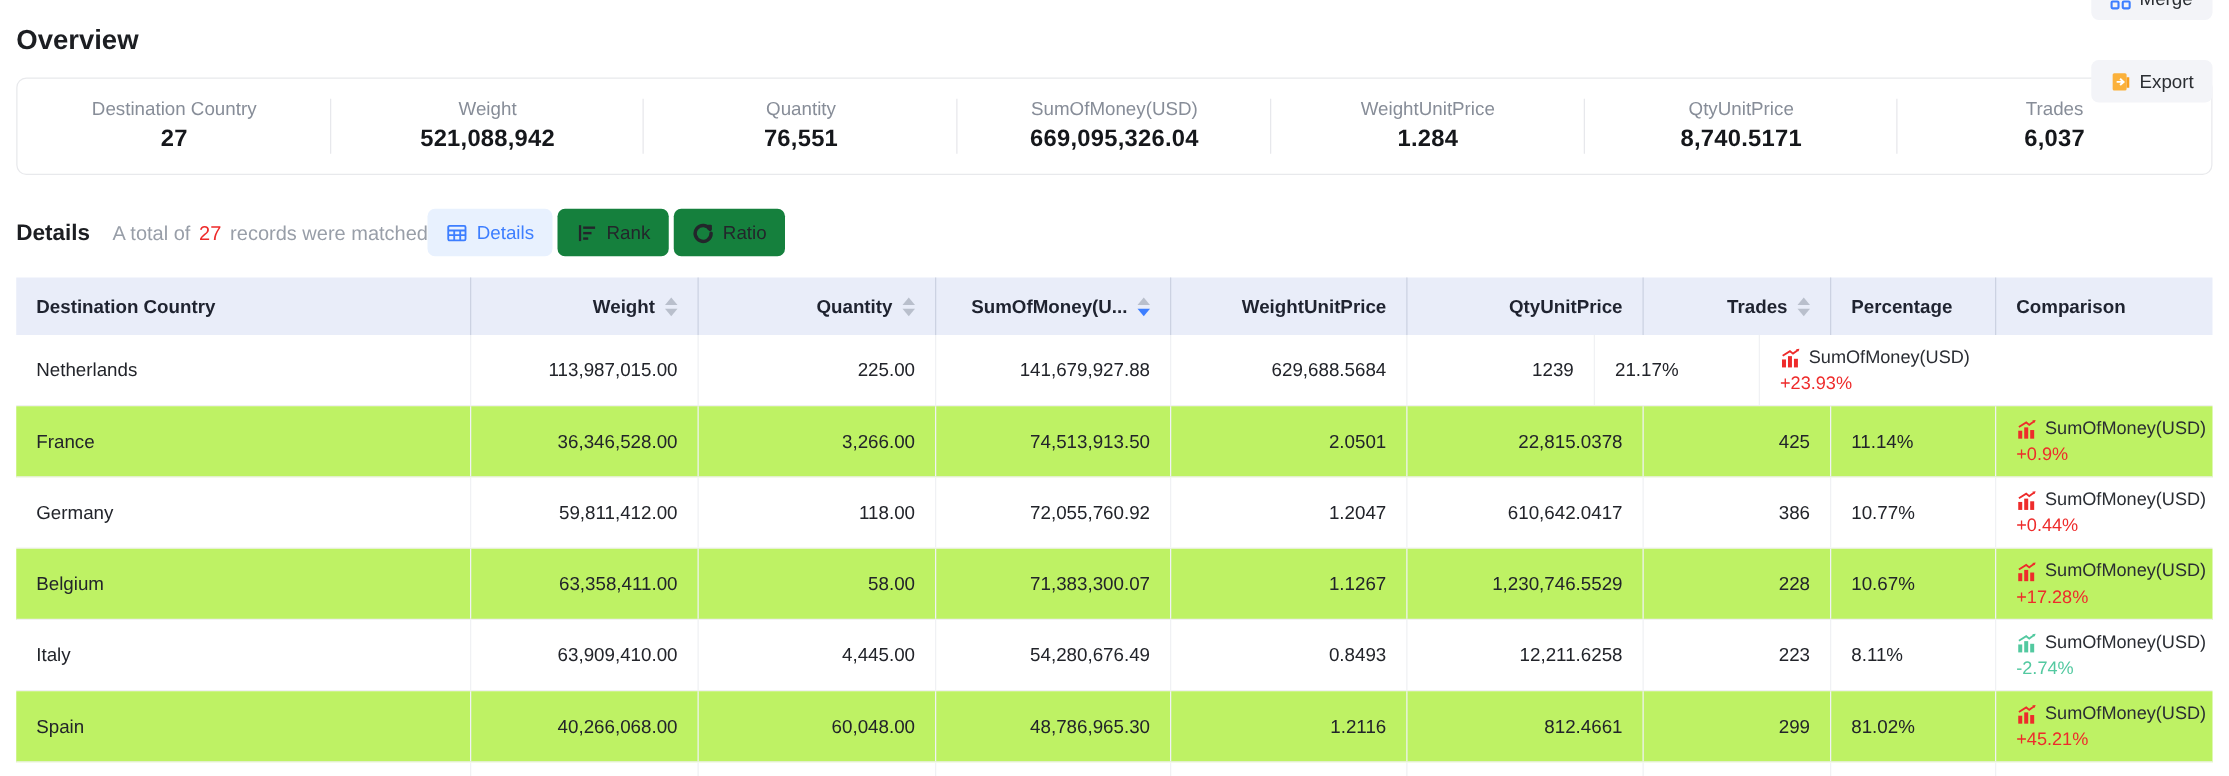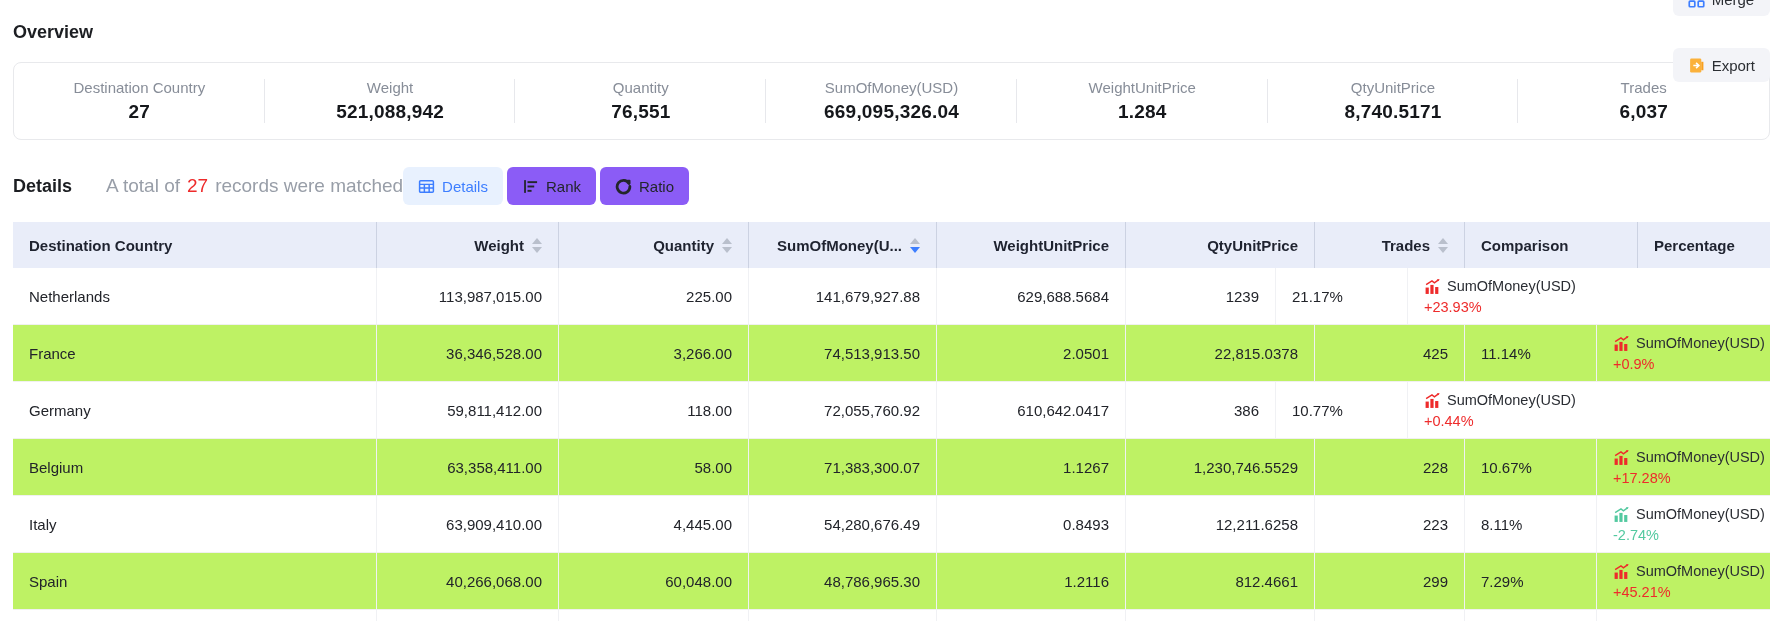--- a/index.html
+++ b/index.html
@@ -3,21 +3,21 @@
 <meta charset="utf-8">
 <style>
   * { margin:0; padding:0; box-sizing:border-box; }
   html,body { width:1783px; height:621px; overflow:hidden; background:#fff;
     font-family:"Liberation Sans", sans-serif; color:#1c1e22; }
   .app { width:1783px; height:621px; position:relative; }
 
   
   .top-bar { display:flex; justify-content:space-between; align-items:center;
     padding:12px 13px 0 13px; height:52px; }
-  .page-title { font-size:18px; font-weight:700; color:#1c1e22; }
+  .page-title { font-size:22px; font-weight:700; color:#1c1e22; }
   .top-actions { display:flex; gap:32px;flex-direction:column; }
   .btn { display:inline-flex; align-items:center; gap:7px; border:none; cursor:pointer;
     height:34px; padding:0 15px; border-radius:6px; font-size:15px; color:#2b2e33;
     font-family:"Liberation Sans", sans-serif; background:#f3f4f8; }
   .btn .ic { display:inline-flex; width:17px; height:17px; }
 
   
   .stats-card { margin:10px 13px 0 13px; height:78px; border:1px solid #e8e9ec;
     border-radius:8px; display:flex; align-items:stretch; background:#fff; }
   .stat { flex:1; position:relative; display:flex; flex-direction:column;
@@ -25,26 +25,26 @@
   .stat .sep { position:absolute; right:0; top:16px; bottom:16px; width:1px; background:#e7e8ec; }
   .stat:last-child .sep { display:none; }
   .stat-label { font-size:15px; color:#878d98; }
   .stat-value { font-size:19px; font-weight:700; color:#15171b; letter-spacing:.2px; }
 
   
   .details-bar { margin:26px 13px 0 13px; display:flex; 
     align-items:center; height:40px; }
   .details-left { display:flex; align-items:baseline; gap:18px; }
   .details-title { font-size:18px; font-weight:700; color:#1c1e22; }
-  .summary { font-size:19px; color:#989ea8;margin-left:16px; }
+  .summary { font-size:16px; color:#989ea8; }
   .summary .cnt { color:#ee2b2b; padding:0 7px; }
   .view-switch { display:flex; gap:4px; }
   .vbtn { display:inline-flex; align-items:center; gap:7px; border:none; cursor:pointer;
     height:38px; padding:0 15px; border-radius:6px; font-size:15px; color:#23262b;
-    font-family:"Liberation Sans", sans-serif; background:#8b5cf6; }
+    font-family:"Liberation Sans", sans-serif; background:#15803d; }
   .vbtn .ic { display:inline-flex; width:17px; height:17px; }
   .vbtn.active { background:#e8f1fe; color:#3d7eff; }
 
   
   .table { margin:16px 13px 0 13px; width:1757px; }
   .tr, .thr { display:flex; align-items:stretch; }
   .thr { background:#e9edf9; height:46px; }
   .th { display:flex; align-items:center; gap:6px; padding:0 16px; font-size:15px;
     font-weight:700; color:#1f2330; border-right:1px solid #ccd2e2; }
   .th:last-child { border-right:none; }
@@ -220,25 +220,25 @@
       <div class="th c6 right">
           <span>QtyUnitPrice</span>
         </div>
       <div class="th c7 right">
           <span>Trades</span>
           <span class="sort">
             <i class="caret-up"></i>
             <i class="caret-down"></i>
           </span>
         </div>
+      <div class="th c8 left">
+          <span>Percentage</span>
+        </div>
       <div class="th c9 left">
           <span>Comparison</span>
-        </div>
-      <div class="th c8 left">
-          <span>Percentage</span>
         </div>
     </div>
 
     <div class="tr">
       <div class="td c1 left">Netherlands</div>
       <div class="td c2 right">113,987,015.00</div>
       <div class="td c3 right">225.00</div>
       <div class="td c4 right">141,679,927.88</div>
       <div class="td c6 right">629,688.5684</div>
       <div class="td c7 right">1239</div>
@@ -288,20 +288,21 @@
           <div class="cmp-change">+0.9%</div>
         </div>
       </div>
     </div>
 
     <div class="tr">
       <div class="td c1 left">Germany</div>
       <div class="td c2 right">59,811,412.00</div>
       <div class="td c3 right">118.00</div>
       <div class="td c4 right">72,055,760.92</div>
+      <div class="td c5 right">1.2047</div>
       <div class="td c6 right">610,642.0417</div>
       <div class="td c7 right">386</div>
       <div class="td c8 left">10.77%</div>
       <div class="td c9 left">
         <div class="cmp up">
           <div class="cmp-line1">
               <span class="cmp-icon">
                 <svg viewBox="0 0 16 16" width="17" height="17">
                   <rect x="1.5" y="9" width="3" height="6" fill="currentColor"></rect>
                   <rect x="6" y="6.5" width="3" height="8.5" fill="currentColor"></rect>
@@ -374,21 +375,21 @@
     </div>
 
     <div class="tr alt">
       <div class="td c1 left">Spain</div>
       <div class="td c2 right">40,266,068.00</div>
       <div class="td c3 right">60,048.00</div>
       <div class="td c4 right">48,786,965.30</div>
       <div class="td c5 right">1.2116</div>
       <div class="td c6 right">812.4661</div>
       <div class="td c7 right">299</div>
-      <div class="td c8 left">7.29%</div>
+      <div class="td c8 left">81.02%</div>
       <div class="td c9 left">
         <div class="cmp up">
           <div class="cmp-line1">
               <span class="cmp-icon">
                 <svg viewBox="0 0 16 16" width="17" height="17">
                   <rect x="1.5" y="9" width="3" height="6" fill="currentColor"></rect>
                   <rect x="6" y="6.5" width="3" height="8.5" fill="currentColor"></rect>
                   <rect x="10.5" y="8.5" width="3" height="6.5" fill="currentColor"></rect>
                   <path d="M2 6.2 L7.5 2.8 L9.8 4.6 L13.6 1.8" stroke="currentColor" stroke-width="1.4" fill="none"></path>
                   <path d="M14.6 1 l-2.6 .3 1.9 1.8 z" fill="currentColor"></path>

